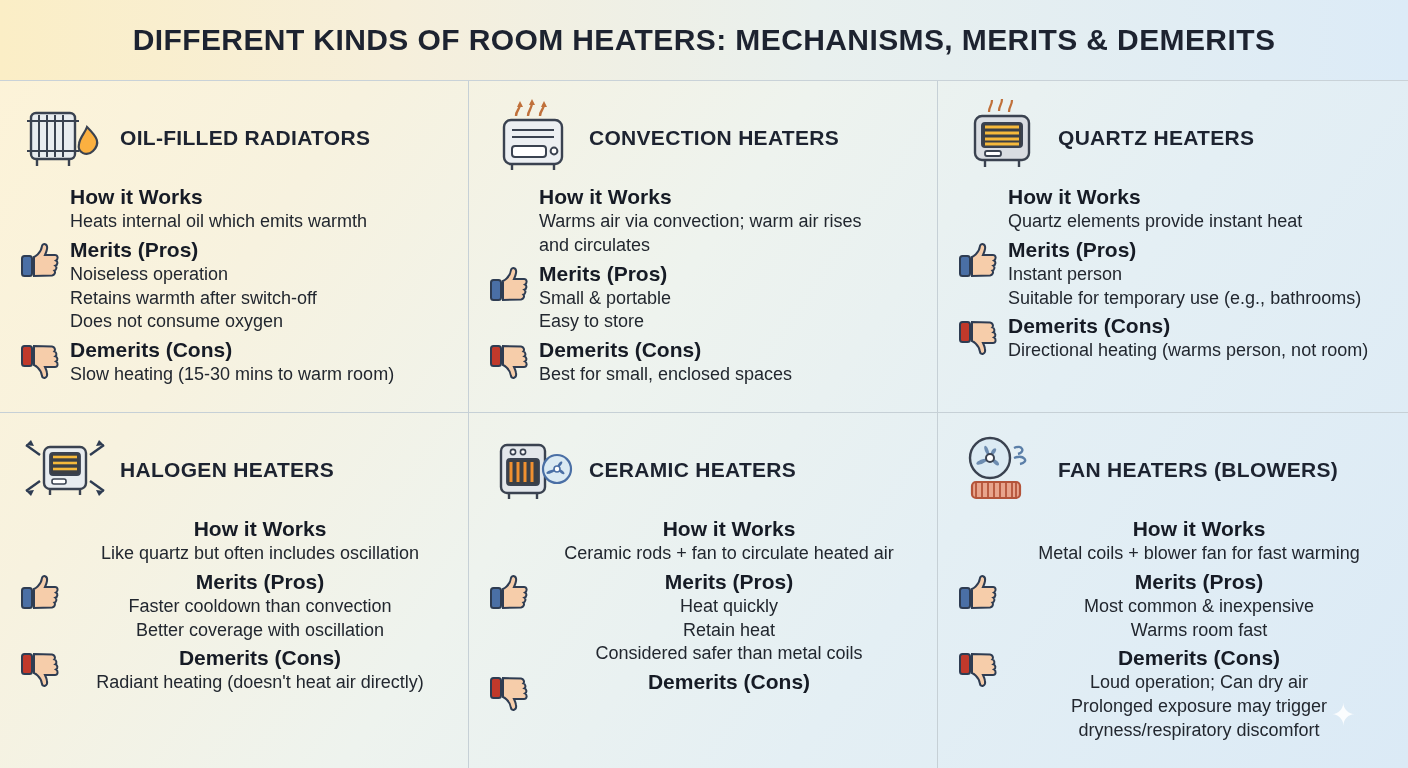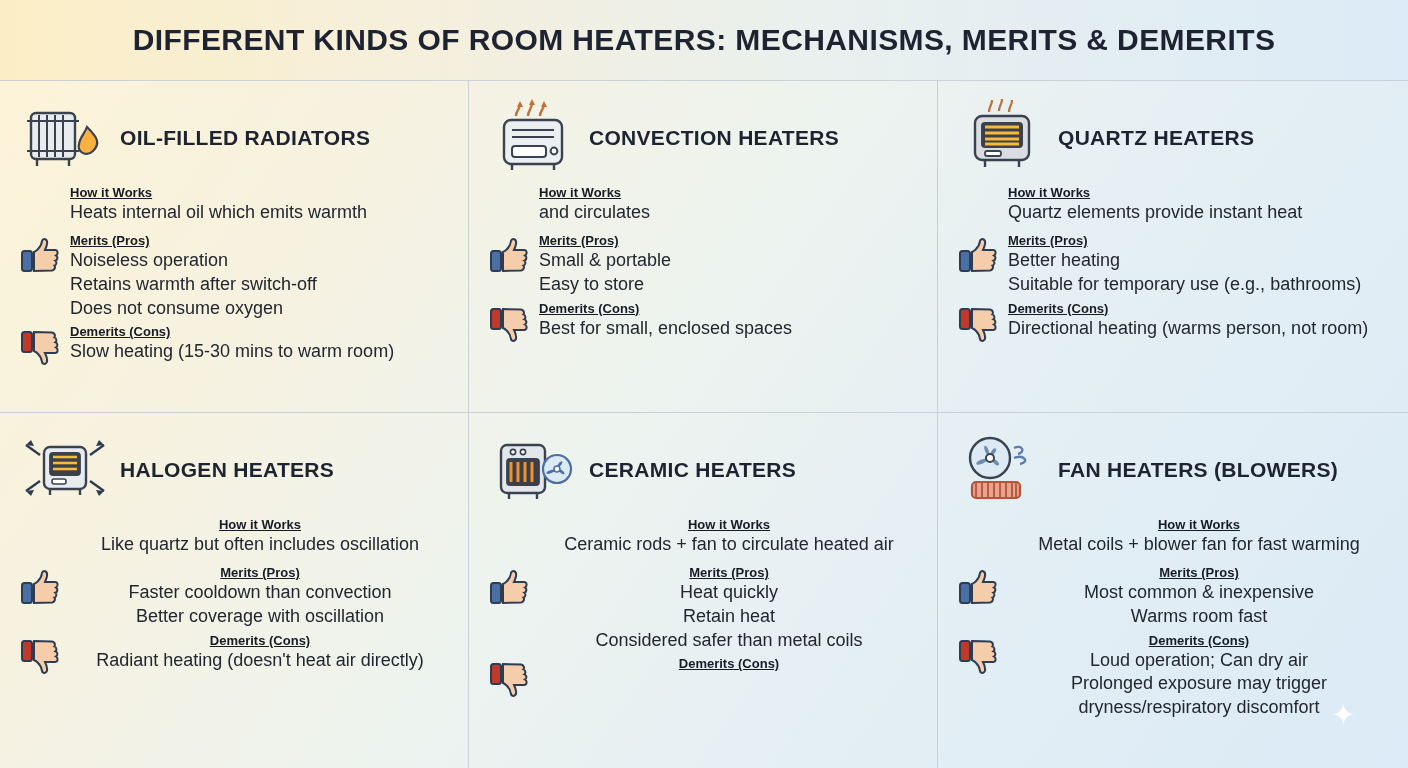--- a/index.html
+++ b/index.html
@@ -91,25 +91,24 @@
     justify-content: center;
     padding-top: 4px;
   }
   .section .sec-icon.blank {
     visibility: hidden;
   }
   .sec-body {
     flex: 1;
   }
   .sec-label {
-    font-size: 13px;
+    font-size: 21px;
     font-weight: bold;
     color: #161b25;
     margin-bottom: 1px;
-    text-decoration: underline;
   }
   .sec-line {
     font-size: 18px;
     color: #22272f;
     line-height: 1.32;
   }
   .sparkle {
     position: absolute;
     right: 52px;
     bottom: 36px;
@@ -206,20 +205,21 @@
             <line x1="64" y1="66" x2="64" y2="72" stroke="#3a4250" stroke-width="2.4"></line>
           </svg>
         </div>
         <div class="cell-title">CONVECTION HEATERS</div>
       </div>
 
       <div class="section">
         <div class="sec-icon blank"></div>
         <div class="sec-body">
           <div class="sec-label">How it Works</div>
+          <div class="sec-line">Warms air via convection; warm air rises</div>
           <div class="sec-line">and circulates</div>
         </div>
       </div>
 
       <div class="section">
         <div class="sec-icon">
           <svg width="40" height="38" viewBox="0 0 40 38">
             <rect x="2" y="14" width="10" height="20" rx="2.5" fill="#4a6fa5" stroke="#2e3c52" stroke-width="2"></rect>
             <path d="M14 34 L14 15 C14 15, 21 12, 22 4 C22.6 0.8, 28 1.5, 27 7 C26.6 9.6, 25 13, 25 13 L35 13 C38 13, 38.5 17, 36 18.5 C38.2 19.6, 37.6 23, 35.4 23.6 C37.2 25, 36.4 28, 34.4 28.6 C35.8 30.2, 34.6 33, 32 33.4 Z" fill="#f6cdaa" stroke="#2e3c52" stroke-width="2"></path>
           </svg>
@@ -276,21 +276,21 @@
 
       <div class="section">
         <div class="sec-icon">
           <svg width="40" height="38" viewBox="0 0 40 38">
             <rect x="2" y="14" width="10" height="20" rx="2.5" fill="#4a6fa5" stroke="#2e3c52" stroke-width="2"></rect>
             <path d="M14 34 L14 15 C14 15, 21 12, 22 4 C22.6 0.8, 28 1.5, 27 7 C26.6 9.6, 25 13, 25 13 L35 13 C38 13, 38.5 17, 36 18.5 C38.2 19.6, 37.6 23, 35.4 23.6 C37.2 25, 36.4 28, 34.4 28.6 C35.8 30.2, 34.6 33, 32 33.4 Z" fill="#f6cdaa" stroke="#2e3c52" stroke-width="2"></path>
           </svg>
         </div>
         <div class="sec-body">
           <div class="sec-label">Merits (Pros)</div>
-          <div class="sec-line">Better heating</div>
+          <div class="sec-line">Instant person</div>
           <div class="sec-line">Suitable for temporary use (e.g., bathrooms)</div>
         </div>
       </div>
 
       <div class="section">
         <div class="sec-icon">
           <svg width="40" height="38" viewBox="0 0 40 38">
             <rect x="2" y="4" width="10" height="20" rx="2.5" fill="#c0392b" stroke="#2e3c52" stroke-width="2"></rect>
             <path d="M14 4 L14 23 C14 23, 21 26, 22 34 C22.6 37.2, 28 36.5, 27 31 C26.6 28.4, 25 25, 25 25 L35 25 C38 25, 38.5 21, 36 19.5 C38.2 18.4, 37.6 15, 35.4 14.4 C37.2 13, 36.4 10, 34.4 9.4 C35.8 7.8, 34.6 5, 32 4.6 Z" fill="#f6cdaa" stroke="#2e3c52" stroke-width="2"></path>
           </svg>

